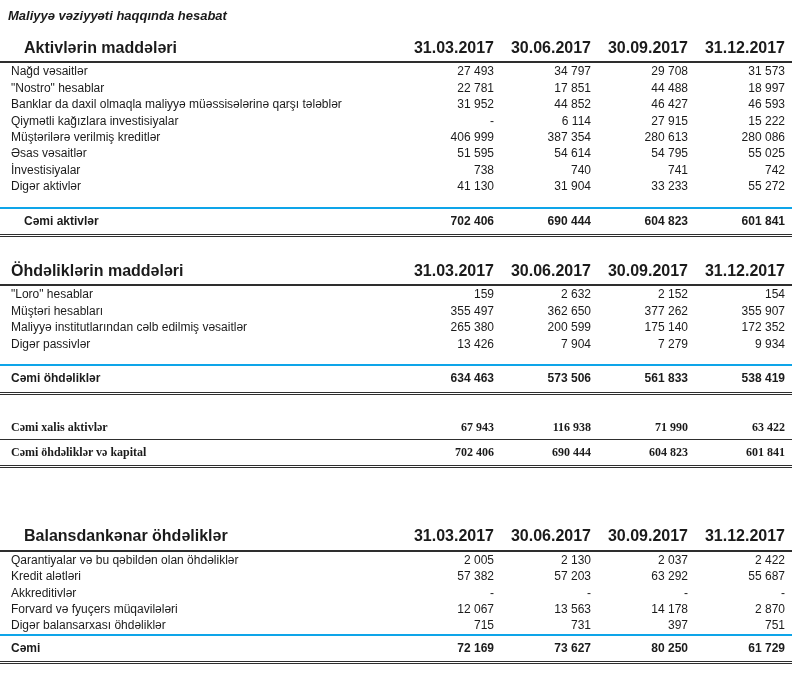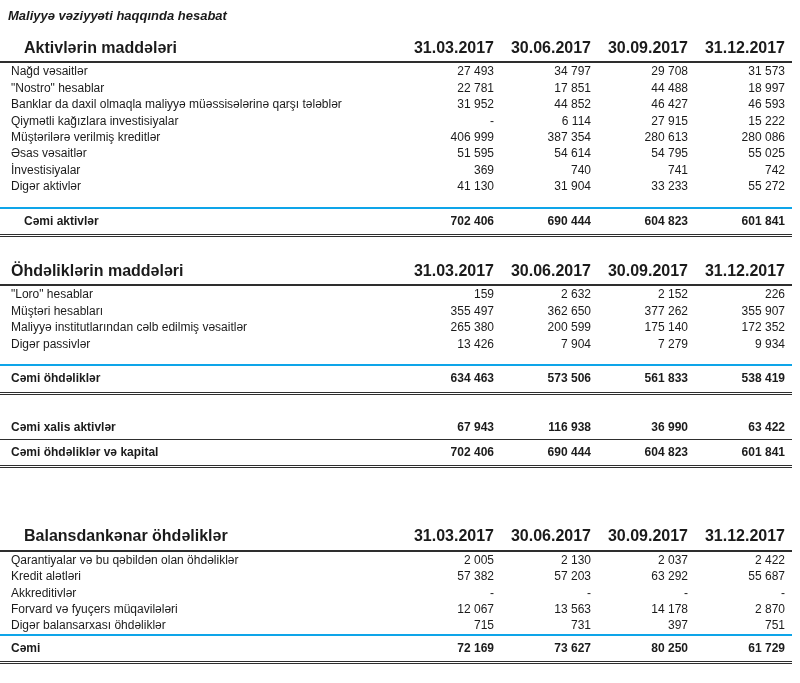--- a/index.html
+++ b/index.html
@@ -62,21 +62,21 @@
     padding-bottom: 4px;
   }
   tbody .r-final td {
     font-weight: bold;
     border-bottom: 3px double #2e2e2e;
     padding-top: 4px;
     padding-bottom: 5px;
     margin-left: 24px;
   }
   .section-liabilities { margin-top: 22px; }
-  .section-net        { margin-top: 19px; }
+  .section-net        { margin-top: 19px; font-family: Liberation Serif, serif; }
   .section-offbalance { margin-top: 56px; }
 </style>
 </head>
 <body>
 
 <main>
   <h1 class="report-title">Maliyyə vəziyyəti haqqında hesabat</h1>
   <div id="sections">
       <table class="fin-table section-assets">
         <colgroup>
@@ -133,21 +133,21 @@
           </tr>
           <tr class="r-item">
             <td class="lbl">Əsas vəsaitlər</td>
             <td class="num">51 595</td>
             <td class="num">54 614</td>
             <td class="num">54 795</td>
             <td class="num">55 025</td>
           </tr>
           <tr class="r-item">
             <td class="lbl">İnvestisiyalar</td>
-            <td class="num">369</td>
+            <td class="num">738</td>
             <td class="num">740</td>
             <td class="num">741</td>
             <td class="num">742</td>
           </tr>
           <tr class="r-item">
             <td class="lbl">Digər aktivlər</td>
             <td class="num">41 130</td>
             <td class="num">31 904</td>
             <td class="num">33 233</td>
             <td class="num">55 272</td>
@@ -180,21 +180,21 @@
             <th class="num">30.09.2017</th>
             <th class="num">31.12.2017</th>
           </tr>
         </thead>
         <tbody>
           <tr class="r-item">
             <td class="lbl">"Loro" hesablar</td>
             <td class="num">159</td>
             <td class="num">2 632</td>
             <td class="num">2 152</td>
-            <td class="num">226</td>
+            <td class="num">154</td>
           </tr>
           <tr class="r-item">
             <td class="lbl">Müştəri hesabları</td>
             <td class="num">355 497</td>
             <td class="num">362 650</td>
             <td class="num">377 262</td>
             <td class="num">355 907</td>
           </tr>
           <tr class="r-item">
             <td class="lbl">Maliyyə institutlarından cəlb edilmiş vəsaitlər</td>
@@ -228,21 +228,21 @@
           <col class="c-num">
           <col class="c-num">
           <col class="c-num">
           <col class="c-num">
         </colgroup>
         <tbody>
           <tr class="r-subtotal">
             <td class="lbl">Cəmi xalis aktivlər</td>
             <td class="num">67 943</td>
             <td class="num">116 938</td>
-            <td class="num">36 990</td>
+            <td class="num">71 990</td>
             <td class="num">63 422</td>
           </tr>
           <tr class="r-final">
             <td class="lbl">Cəmi öhdəliklər və kapital</td>
             <td class="num">702 406</td>
             <td class="num">690 444</td>
             <td class="num">604 823</td>
             <td class="num">601 841</td>
           </tr>
         </tbody>

